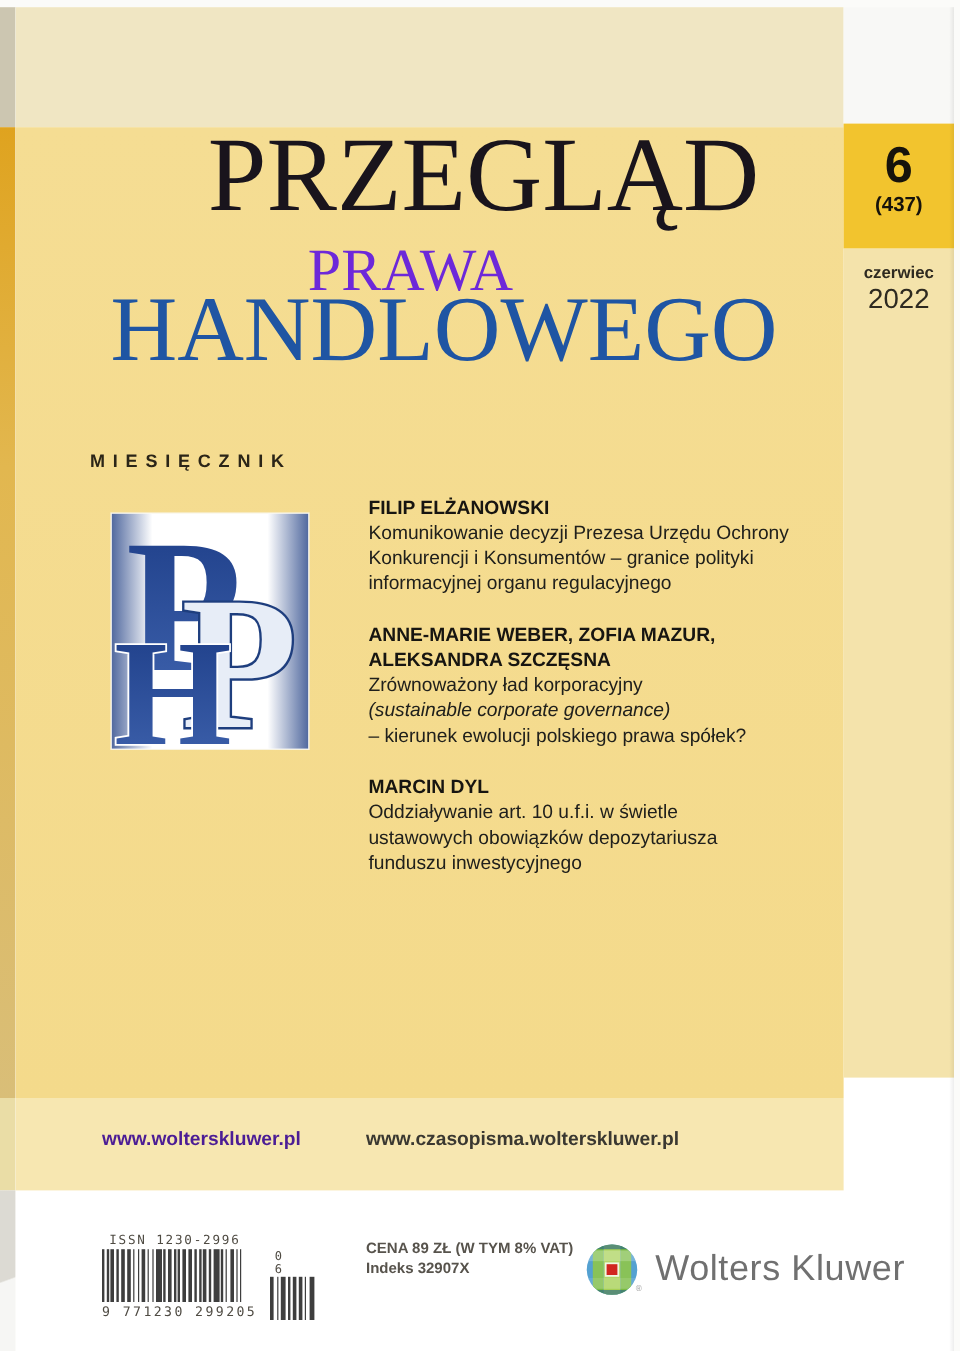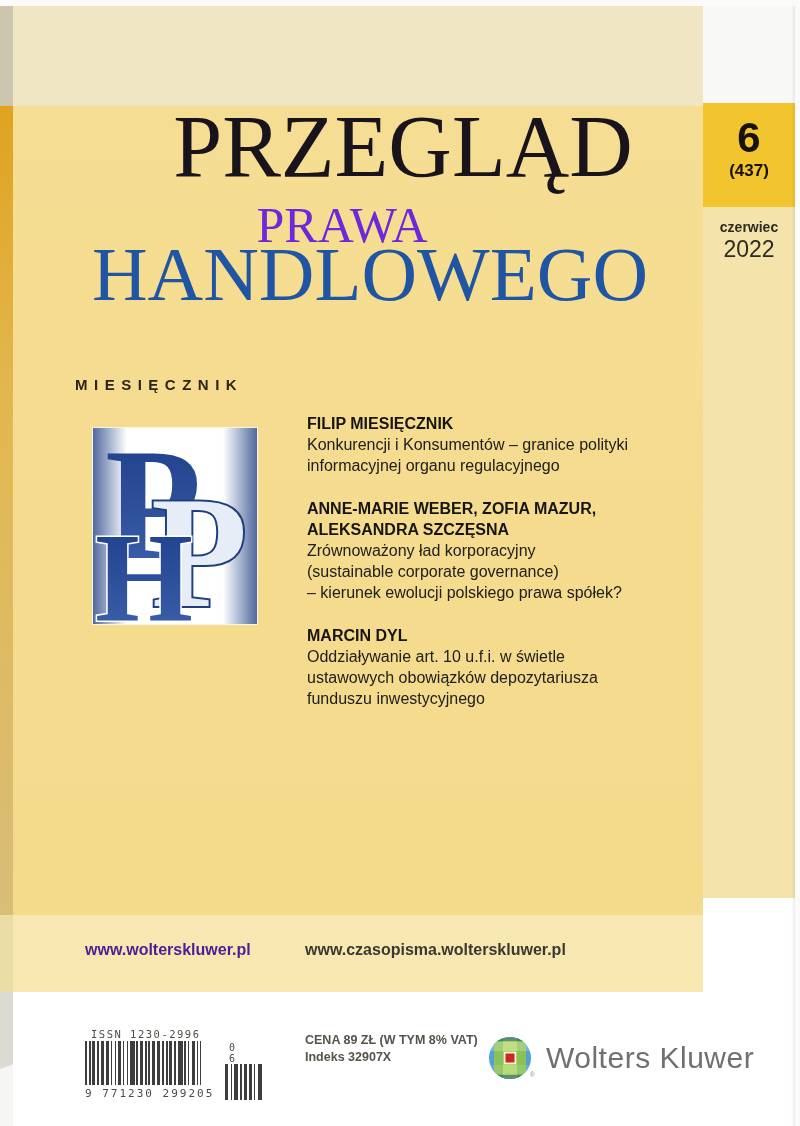--- a/index.html
+++ b/index.html
@@ -43,21 +43,21 @@
   .frequency{position:absolute;left:62px;top:370px;font-size:15px;font-weight:bold;
              letter-spacing:6.5px;color:#2b2517;}
   
   .pph-logo{position:absolute;left:80px;top:422px;width:164px;height:196px;background:#fff;
             box-shadow:0 0 0 1px #f8f4e2;}
   
   .articles{position:absolute;left:294px;top:407px;width:400px;color:#20201c;}
   .article{margin-bottom:22px;}
   .article .authors{font-weight:bold;font-size:16px;line-height:21px;color:#171511;}
   .article .line{font-size:16px;line-height:21px;}
-  .article .line.italic{}
+  .article .line.italic{font-style:italic;}
   
   .url-left{position:absolute;left:72px;top:26px;font-size:16px;font-weight:bold;color:#4c1d95;}
   .url-right{position:absolute;left:292px;top:26px;font-size:16px;font-weight:bold;color:#3a3831;}
   
   .barcode{position:absolute;left:72px;top:1022px;width:200px;color:#4f4b43;}
   .issn{font-family:"DejaVu Sans Mono","Liberation Mono",monospace;font-size:10.5px;
         letter-spacing:1.5px;margin-left:6px;white-space:nowrap;}
   .bars{display:flex;align-items:flex-start;height:46px;margin-top:1px;}
   .bars .bar{background:#3e3e3e;height:44px;}
   .ean-digits{font-family:"DejaVu Sans Mono","Liberation Mono",monospace;font-size:11px;
@@ -130,21 +130,22 @@
         <text x="12" y="130" font-family="Liberation Serif, DejaVu Serif, serif" font-size="158" font-weight="bold" fill="url(#gP)">P</text>
         <text x="58" y="178" font-family="Liberation Serif, DejaVu Serif, serif" font-size="158" font-weight="bold" fill="#e7edf7" stroke="#1e3e7e" stroke-width="4" paint-order="stroke">P</text>
         <text x="2" y="192" font-family="Liberation Serif, DejaVu Serif, serif" font-size="126" font-weight="bold" fill="url(#gP)" stroke="#ffffff" stroke-width="3" paint-order="stroke">H</text>
       </svg>
     </div>
 
     <div class="articles">
 
 
       <div class="article">
-        <div class="authors">FILIP MIESIĘCZNIK</div>
+        <div class="authors">FILIP ELŻANOWSKI</div>
+        <div class="line">Komunikowanie decyzji Prezesa Urzędu Ochrony</div>
         <div class="line">Konkurencji i Konsumentów – granice polityki</div>
         <div class="line">informacyjnej organu regulacyjnego</div>
       </div>
 
       <div class="article">
         <div class="authors">ANNE-MARIE WEBER, ZOFIA MAZUR,</div>
         <div class="authors">ALEKSANDRA SZCZĘSNA</div>
         <div class="line">Zrównoważony ład korporacyjny</div>
         <div class="line italic">(sustainable corporate governance)</div>
         <div class="line">– kierunek ewolucji polskiego prawa spółek?</div>

